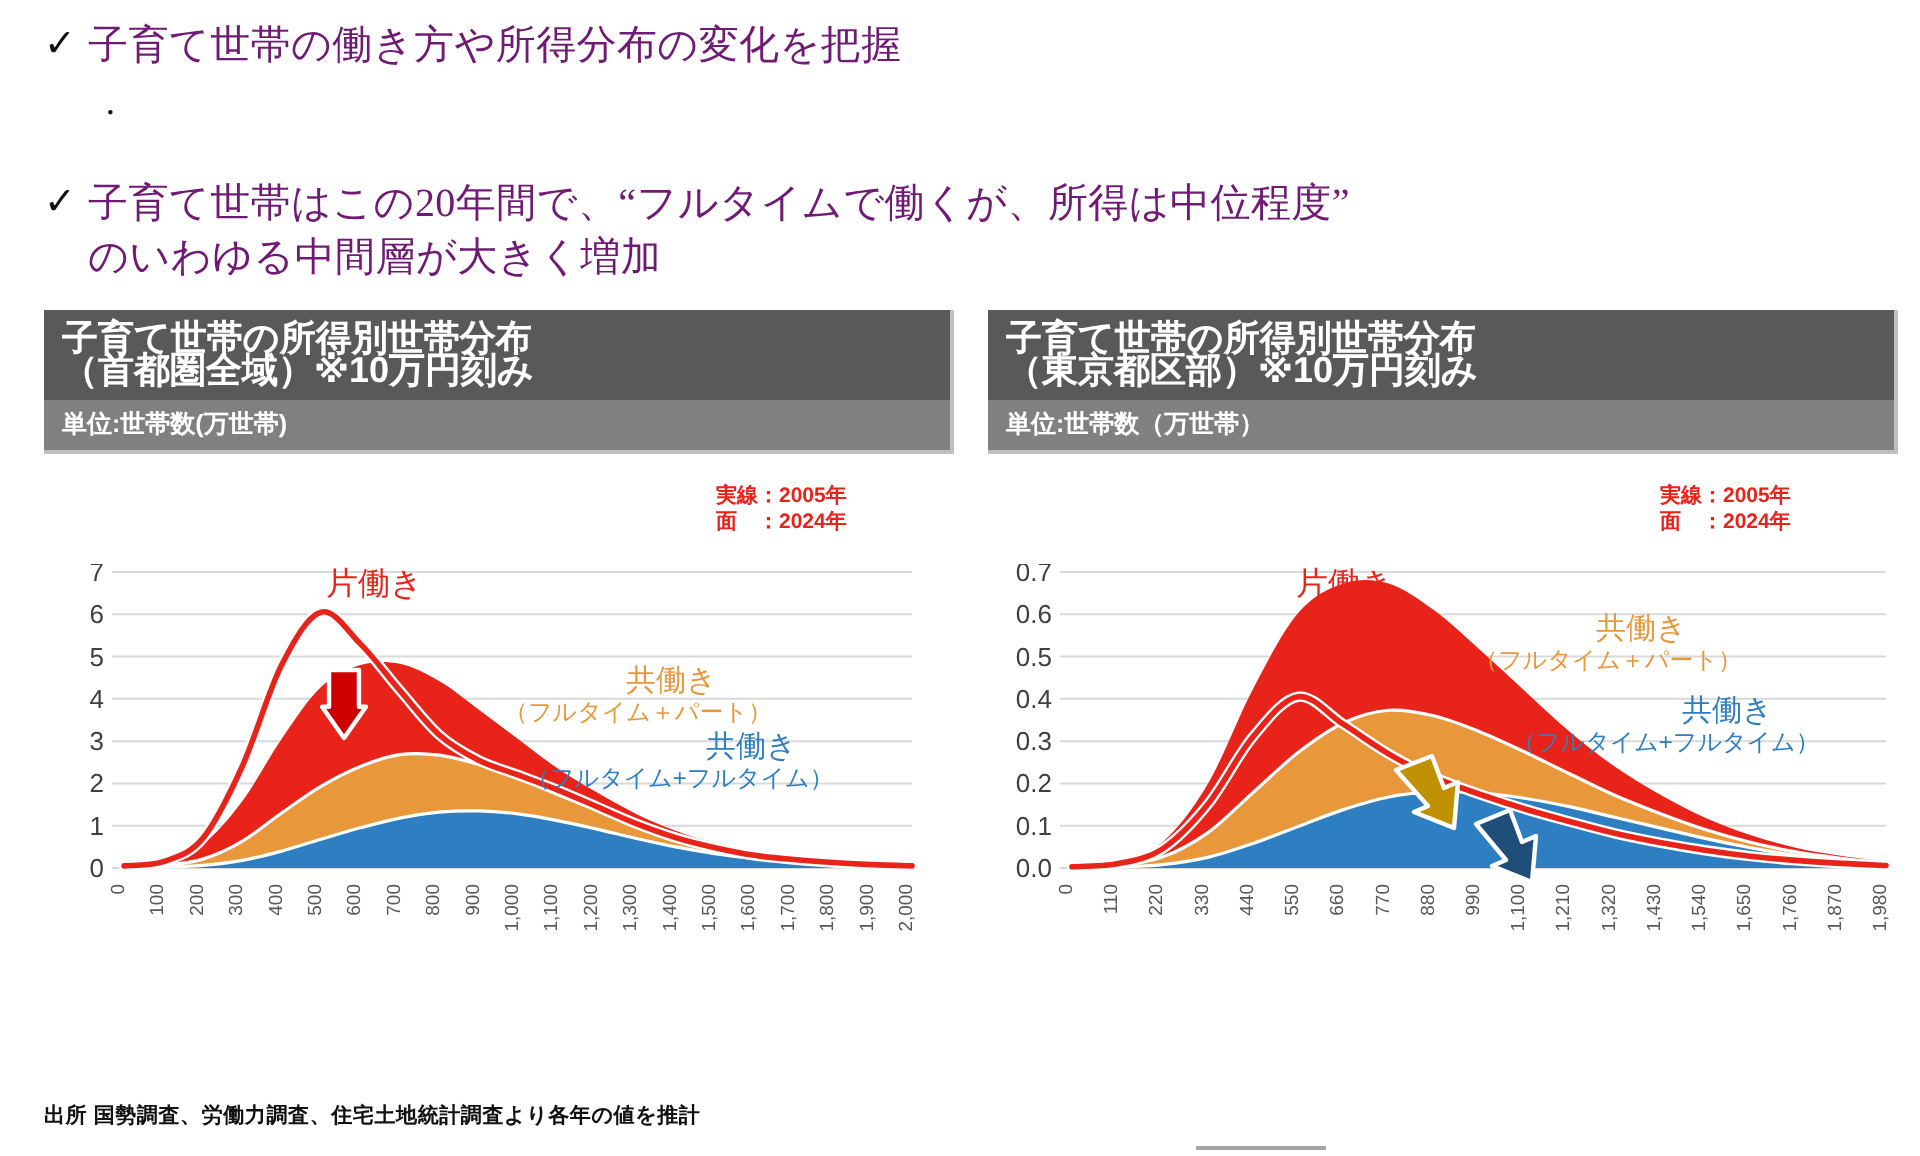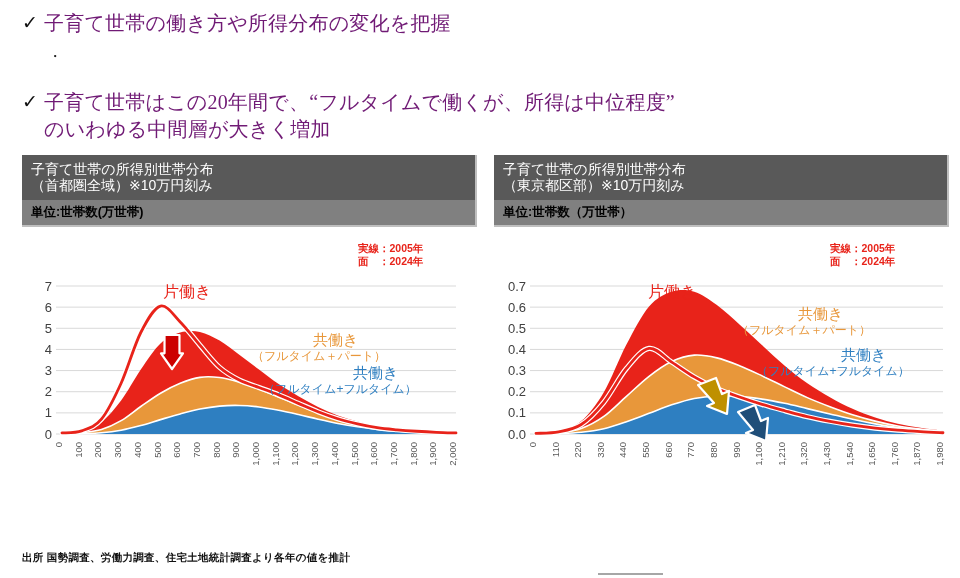--- a/index.html
+++ b/index.html
@@ -31,27 +31,27 @@
   }
   .b-text.sub{font-size:16px;line-height:22px;}
 
   
   .panel{position:absolute;top:155px;width:455px;}
   .panel.left{left:22px;}
   .panel.right{left:494px;}
 
   .hdr-main{
     background:#595959;color:#fff;
-    font-size:14px;line-height:16px;font-weight:normal;
+    font-size:18px;line-height:16px;font-weight:bold;
     padding:6px 9px 7px 9px;
     border-right:2px solid #bfbfbf;
     white-space:pre-line;
   }
   .hdr-sub{
-    background:#808080;color:#000000;
+    background:#808080;color:#ffffff;
     font-size:12.5px;line-height:16px;font-weight:bold;
     padding:4px 9px 5px 9px;
     border-right:2px solid #bfbfbf;
     border-bottom:2px solid #bfbfbf;
   }
 
   
   .legend-note{
     position:absolute;
     color:#e8231a;font-size:10.5px;font-weight:bold;

